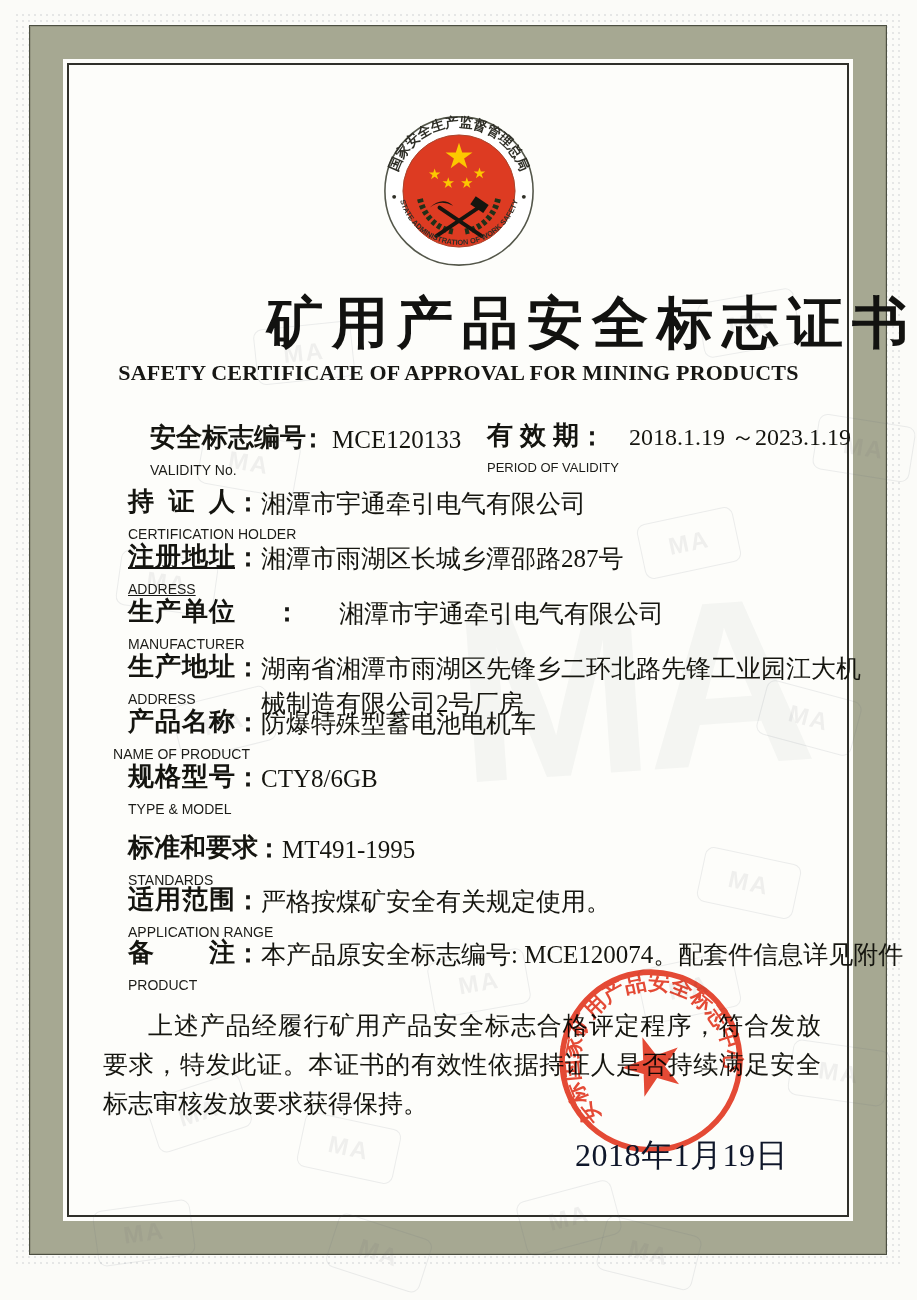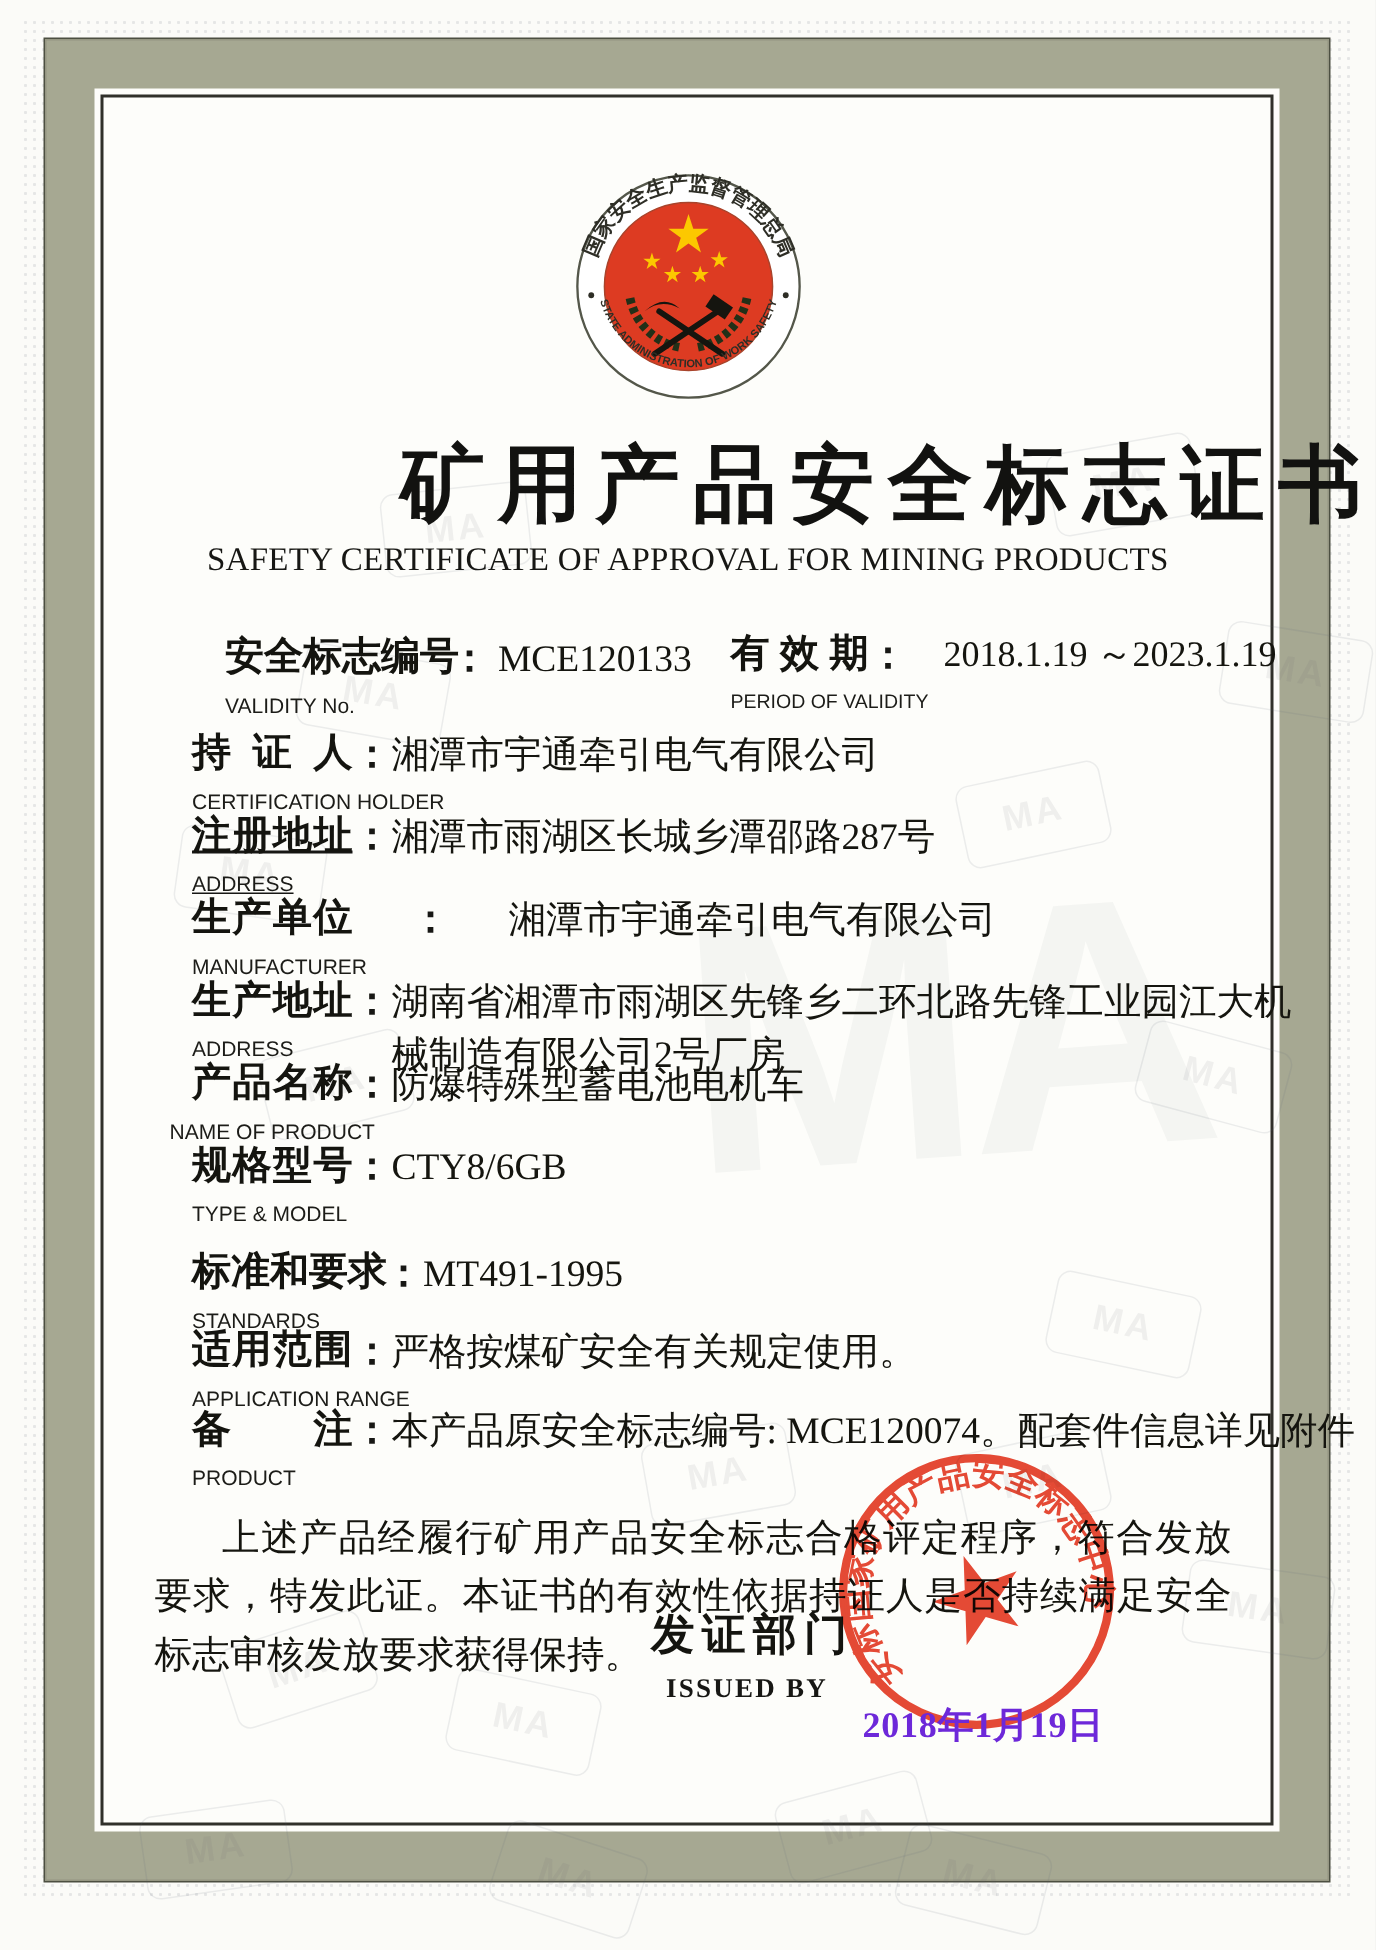--- a/index.html
+++ b/index.html
@@ -47,21 +47,21 @@
     color:rgba(108,112,126,.06); transform:rotate(-4deg); letter-spacing:-8px;
     line-height:260px; text-align:center;
   }
   .emblem { position:absolute; left:381px; top:113px; width:156px; height:156px; }
   .title {
     position:absolute; left:0; top:286px; width:100%; margin:0; text-align:right;
     font-size:56px; font-weight:bold; letter-spacing:9px; text-indent:9px; color:#121210;
   }
   .subtitle {
     position:absolute; left:0; top:360px; width:100%; text-align:center;
-    font-size:22px; font-weight:normal; letter-spacing:.2px; color:#14141:0;
+    font-size:22px; font-weight:bold; letter-spacing:.2px; color:#14141:0;
   }
   .row { position:absolute; display:flex; align-items:flex-start; }
   .lblwrap { display:flex; flex-direction:column; flex:none; }
   .cn {
     font-size:26px; font-weight:bold; width:100%;
     text-align:justify; text-align-last:justify; text-justify:inter-character;
     white-space:nowrap; color:#14140f;
   }
   .en {
     font-size:14px; margin-top:7px; font-family:"Liberation Sans",sans-serif;
@@ -73,21 +73,21 @@
     position:absolute; left:103px; top:1006px; width:718px; margin:0;
     font-size:25px; line-height:39px; text-indent:1.8em; color:#15150f; text-align:justify;
   }
   .issuer { position:absolute; left:434px; top:1070px; }
   .issuer .cn-big { font-size:29px; font-weight:bold; letter-spacing:5px; color:#14140f; }
   .issuer .en-big { font-size:18px; letter-spacing:1.5px; margin-top:5px; margin-left:10px; font-weight:bold; }
   .seal {
     position:absolute; left:550px; top:960px; width:202px; height:202px;
     transform:rotate(-20deg); opacity:.92; mix-blend-mode:multiply;
   }
-  .issue-date { position:absolute; left:575px; top:1134px; font-size:24px; letter-spacing:.5px; font-weight:bold; color:#6d28d9; }
+  .issue-date { position:absolute; left:575px; top:1134px; font-size:32px; letter-spacing:.5px; font-weight:normal; color:#0f172a; }
   .footer { position:absolute; right:54px; top:1259px; font-size:20px; font-weight:bold; letter-spacing:2.5px; color:#15150f; }
 </style>
 </head>
 <body>
 
 <div class="page">
 
   <div class="halo"></div>
 
   <div class="frame">
@@ -253,24 +253,20 @@
     <span class="lblwrap" style="width:107px;">
       <span class="cn">备注</span>
       <span class="en">PRODUCT</span>
     </span>
     <span class="colon">：</span>
     <span class="val" style="width:628px; white-space:nowrap;">本产品原安全标志编号: MCE120074。配套件信息详见附件</span>
   </div>
 
   <p class="statement">上述产品经履行矿用产品安全标志合格评定程序，符合发放要求，特发此证。本证书的有效性依据持证人是否持续满足安全标志审核发放要求获得保持。</p>
 
-  <div class="issuer">
-    <div class="cn-big">发证部门</div>
-    <div class="en-big">ISSUED BY</div>
-  </div>
 
   <svg class="seal" viewBox="0 0 200 200">
     <defs>
       <path id="sealArc" d="M 31,126 A 73,73 0 1 1 169,126"></path>
       <path id="sealStar" d="M0,-10 L5.88,8.09 L-9.51,-3.09 L9.51,-3.09 L-5.88,8.09 Z"></path>
     </defs>
     <circle cx="100" cy="100" r="88" fill="none" stroke="#e43a24" stroke-width="5.5"></circle>
     <use href="#sealStar" transform="translate(100,106) scale(3.1)" fill="#e43a24"></use>
     <text font-size="21.5" font-weight="bold" fill="#e43a24">
       <textPath href="#sealArc" startOffset="50%" text-anchor="middle" textLength="298">安标国家矿用产品安全标志中心</textPath>

